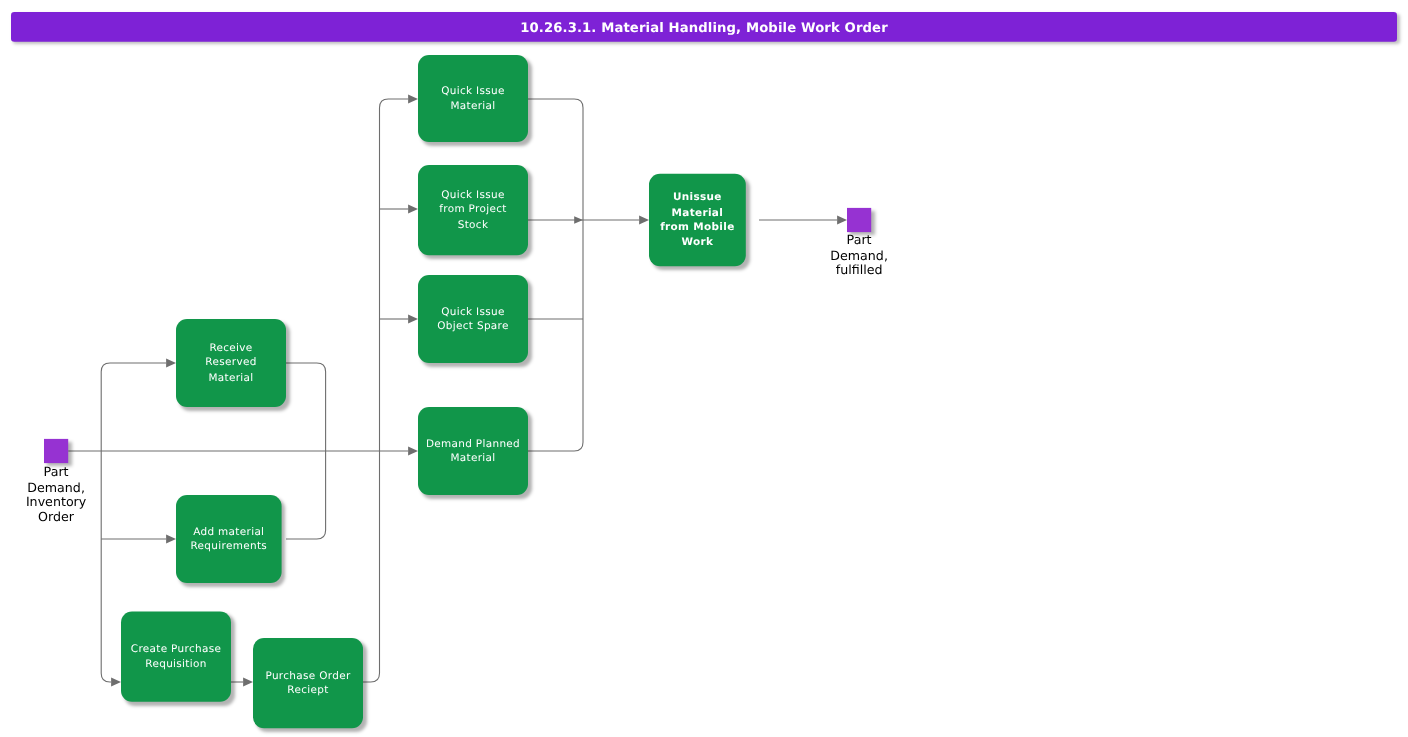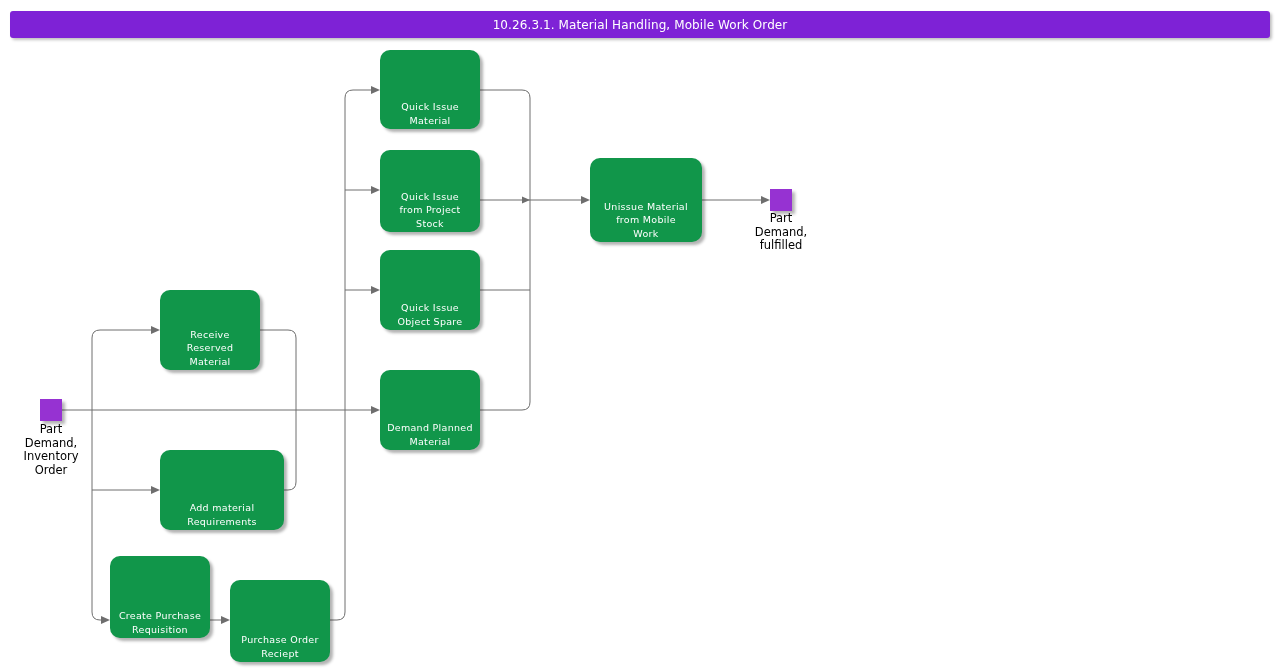--- a/index.html
+++ b/index.html
@@ -22,30 +22,30 @@
     background: var(--title-bar, #7E22D6);
     border-radius: 3px;
     box-shadow: 2px 2px 3px rgba(0,0,0,0.25);
     display: flex;
     align-items: center;
     justify-content: center;
   }
   .title-bar .title-text {
     color: var(--title-text, #ffffff);
     font-size: 12px;
-    font-weight: normal;
+    font-weight: bold;
     letter-spacing: 0.1px;
   }
   .activity {
     position: absolute;
     background: var(--activity, #11964A);
     border-radius: 10px;
     box-shadow: 3px 3px 3px rgba(0,0,0,0.30);
     display: flex;
-    align-items: flex-end;
+    align-items: center;
     justify-content: center;
     text-align: center;
     cursor: pointer;
   }
   .activity .activity-label {
     color: var(--activity-text, #ffffff);
     font-size: 9.5px;
     line-height: 13.5px;
     white-space: pre-line;
     letter-spacing: 0.3px;
@@ -149,33 +149,33 @@
   </div>
   <div class="activity" style="left:380px; top:370px; width:100px; height:80px;">
     <span class="activity-label">Demand Planned
 Material</span>
   </div>
   <div class="activity" style="left:160px; top:290px; width:100px; height:80px;">
     <span class="activity-label">Receive
 Reserved
 Material</span>
   </div>
-  <div class="activity" style="left:160px; top:450px; width:124px; height:80px;">
+  <div class="activity" style="left:160px; top:450px; width:96px; height:80px;">
     <span class="activity-label">Add material
 Requirements</span>
   </div>
   <div class="activity" style="left:110px; top:556px; width:100px; height:82px;">
     <span class="activity-label">Create Purchase
 Requisition</span>
   </div>
   <div class="activity" style="left:230px; top:580px; width:100px; height:82px;">
     <span class="activity-label">Purchase Order
 Reciept</span>
   </div>
-  <div class="activity" style="left:590px; top:158px; width:112px; height:84px;">
+  <div class="activity" style="left:590px; top:158px; width:88px; height:84px;font-weight:bold;">
     <span class="activity-label">Unissue Material
 from Mobile
 Work</span>
   </div>
 
   <div class="event-square" style="left:40px; top:399px;"></div>
   <div class="event-label" style="left:6px; top:423px;">Part
 Demand,
 Inventory
 Order</div>

